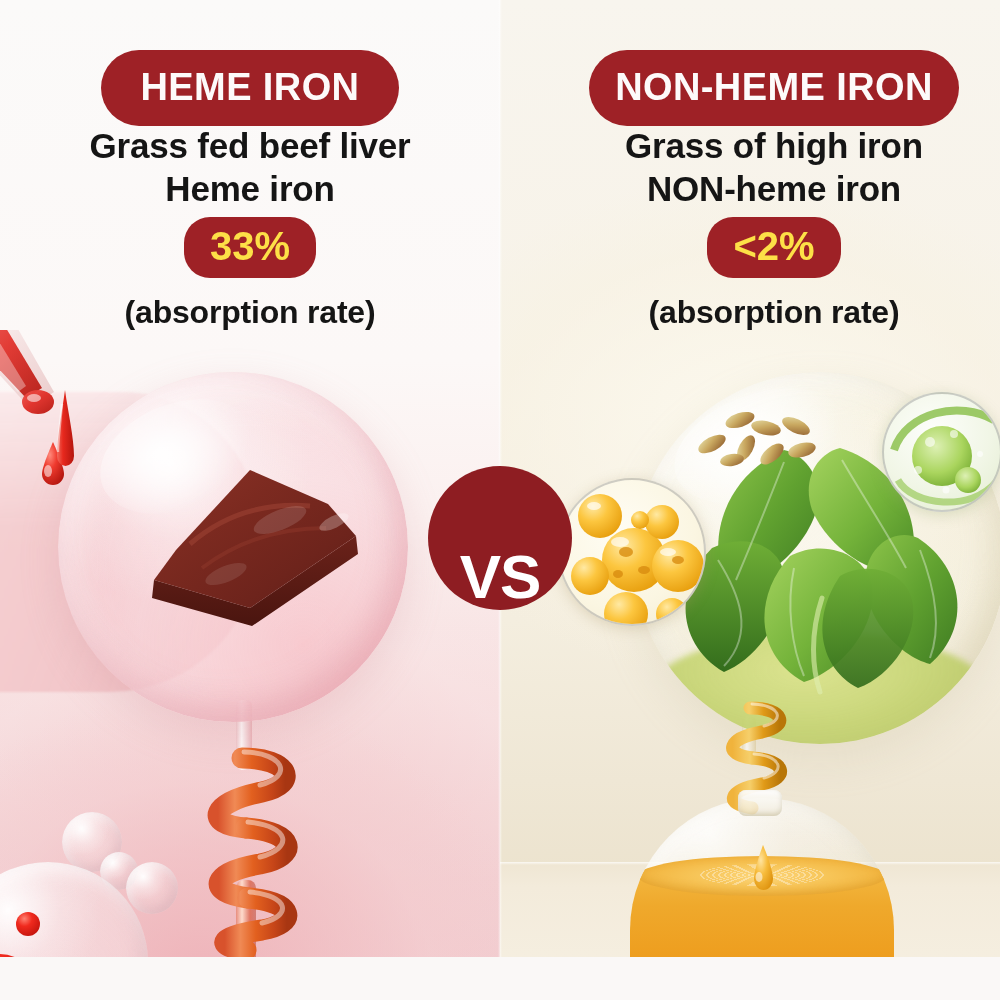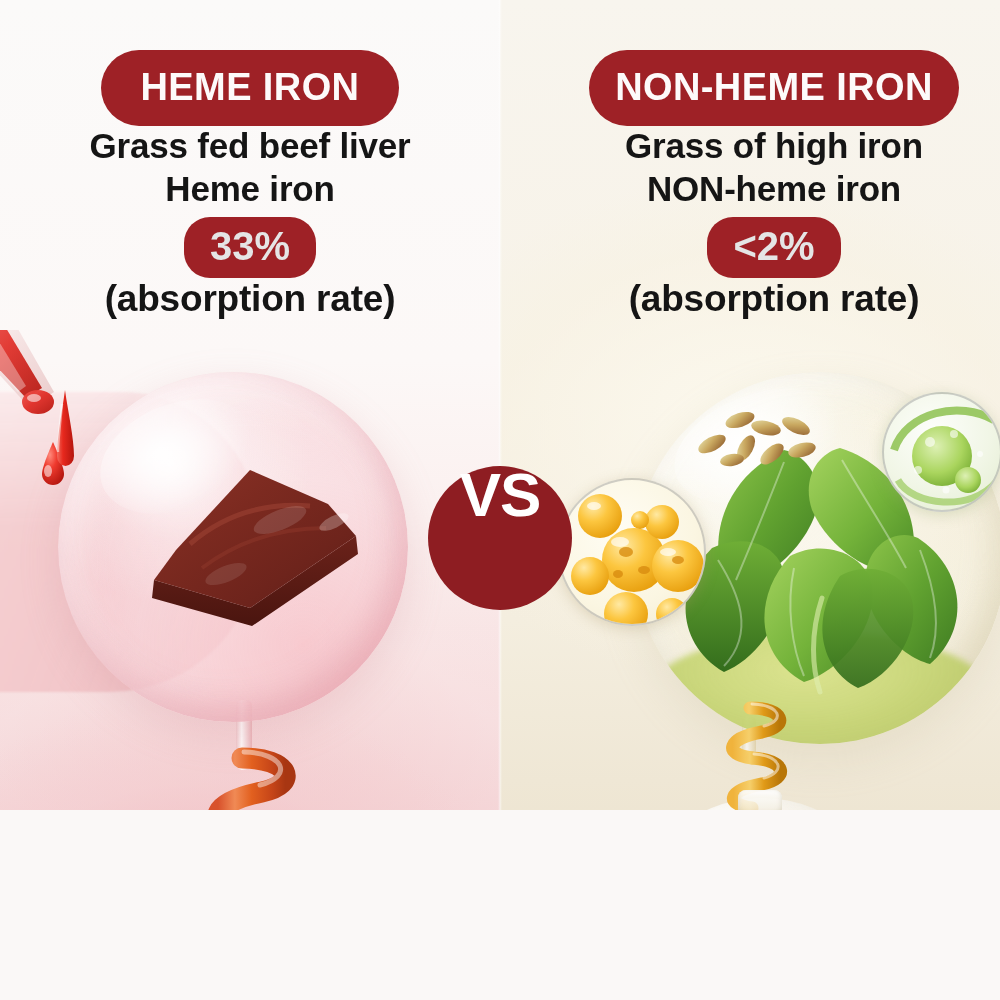--- a/index.html
+++ b/index.html
@@ -1,21 +1,21 @@
 <!DOCTYPE html>
 <html><head>
 <meta charset="utf-8">
 <style>
   * { margin:0; padding:0; box-sizing:border-box; }
   html,body { width:1000px; height:1000px; overflow:hidden; }
   body {
     font-family:"Liberation Sans", sans-serif;
     background:#faf8f7;
   }
-  .canvas { position:relative; width:1000px; height:810px; overflow:hidden; }
+  .canvas { position:relative; width:1000px; height:957px; overflow:hidden; }
 
   
   .panel { position:absolute; top:0; width:500px; height:1000px; overflow:hidden; }
   .panel-left  { left:0;   background:#faf8f7; }
   .panel-right { left:500px; background:#f7f3ea; }
 
   
   .left-bg {
     position:absolute; left:0; top:0; width:500px; height:1000px;
     background:
@@ -66,38 +66,38 @@
     font-size:35px;
     line-height:1.16;
     letter-spacing:-.2px;
   }
   .line-1 { }
   .line-2 { margin-top:2px; }
 
   .pct-pill {
     display:inline-block;
     background:#9e2126;
-    color:#e5e5e5;
+    color:#fde047;
     border-radius:26px;
     font-weight:800;
     font-size:40px;
     line-height:1;
     padding:9px 26px 12px;
     margin-top:8px;
   }
   .caption {
-    color:#151515; font-weight:700; font-size:37px; letter-spacing:-.2px;
-    margin-top:0;
+    color:#151515; font-weight:700; font-size:32px; letter-spacing:-.2px;
+    margin-top:16px;
   }
 
   
   .vs-badge {
     position:absolute; left:428px; top:466px; width:144px; height:144px;
     border-radius:50%; background:#8e1d22;
-    display:flex; align-items:flex-start; justify-content:center;
+    display:flex; align-items:flex-end; justify-content:center;
     z-index:60;
   }
   .vs-badge span {
     color:#ffffff; font-weight:800; font-size:62px; letter-spacing:-1px; line-height:1;
     transform:translateY(-2px);
   }
 
   
   .arm {
     position:absolute; left:-70px; top:392px; width:330px; height:300px;

